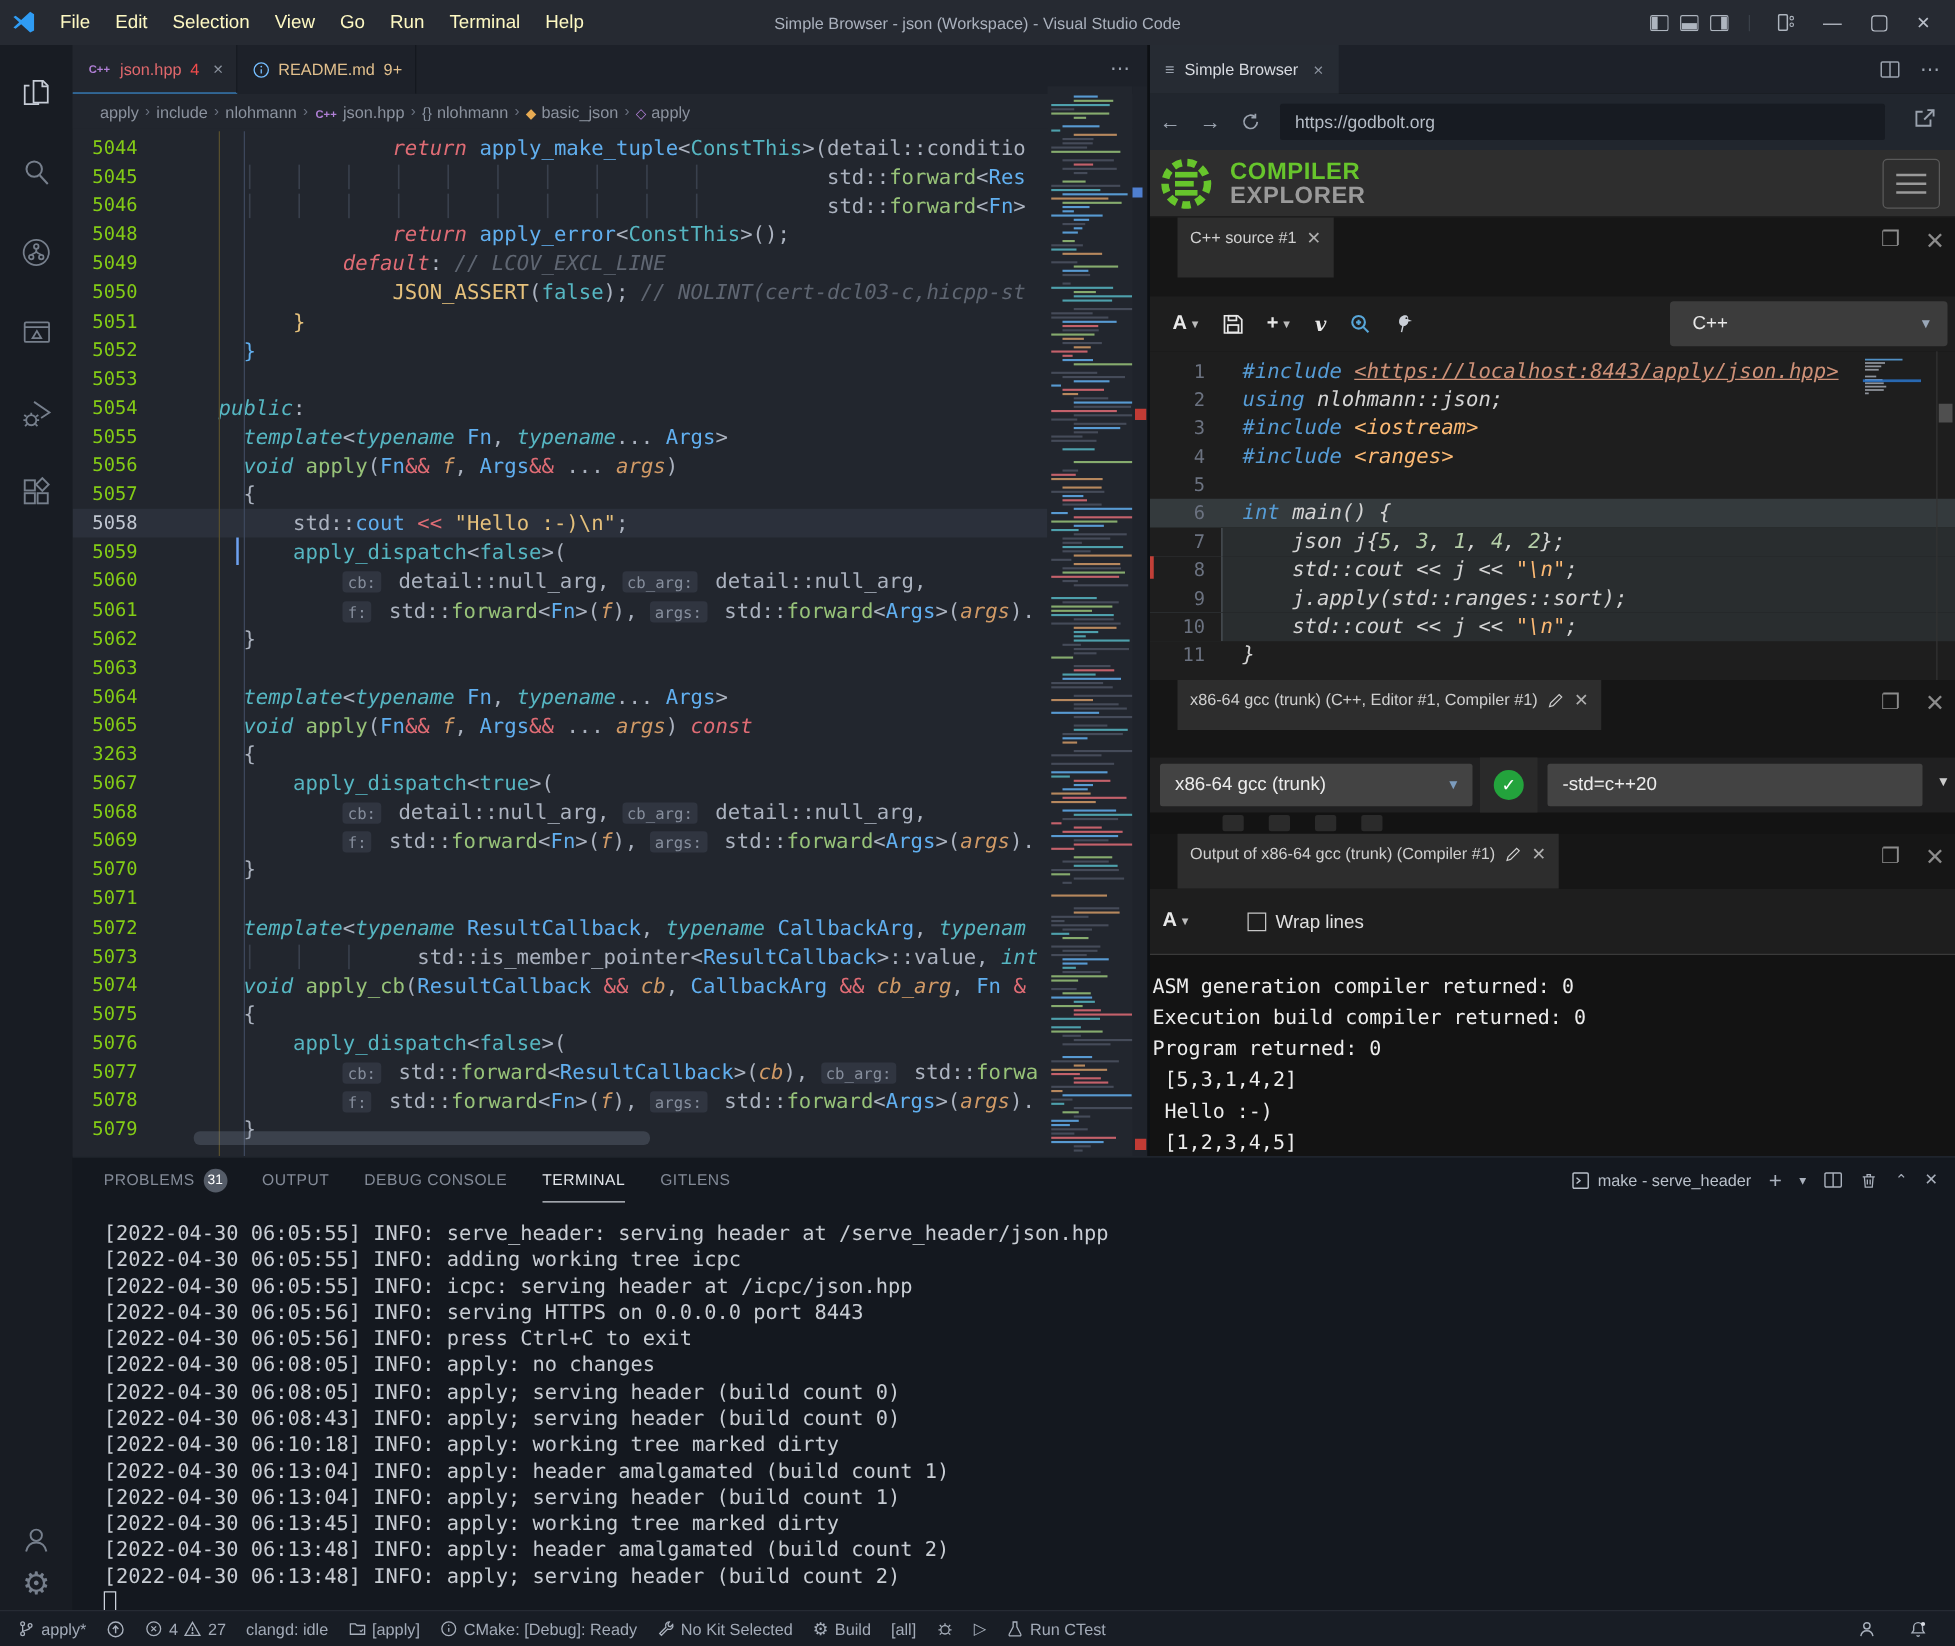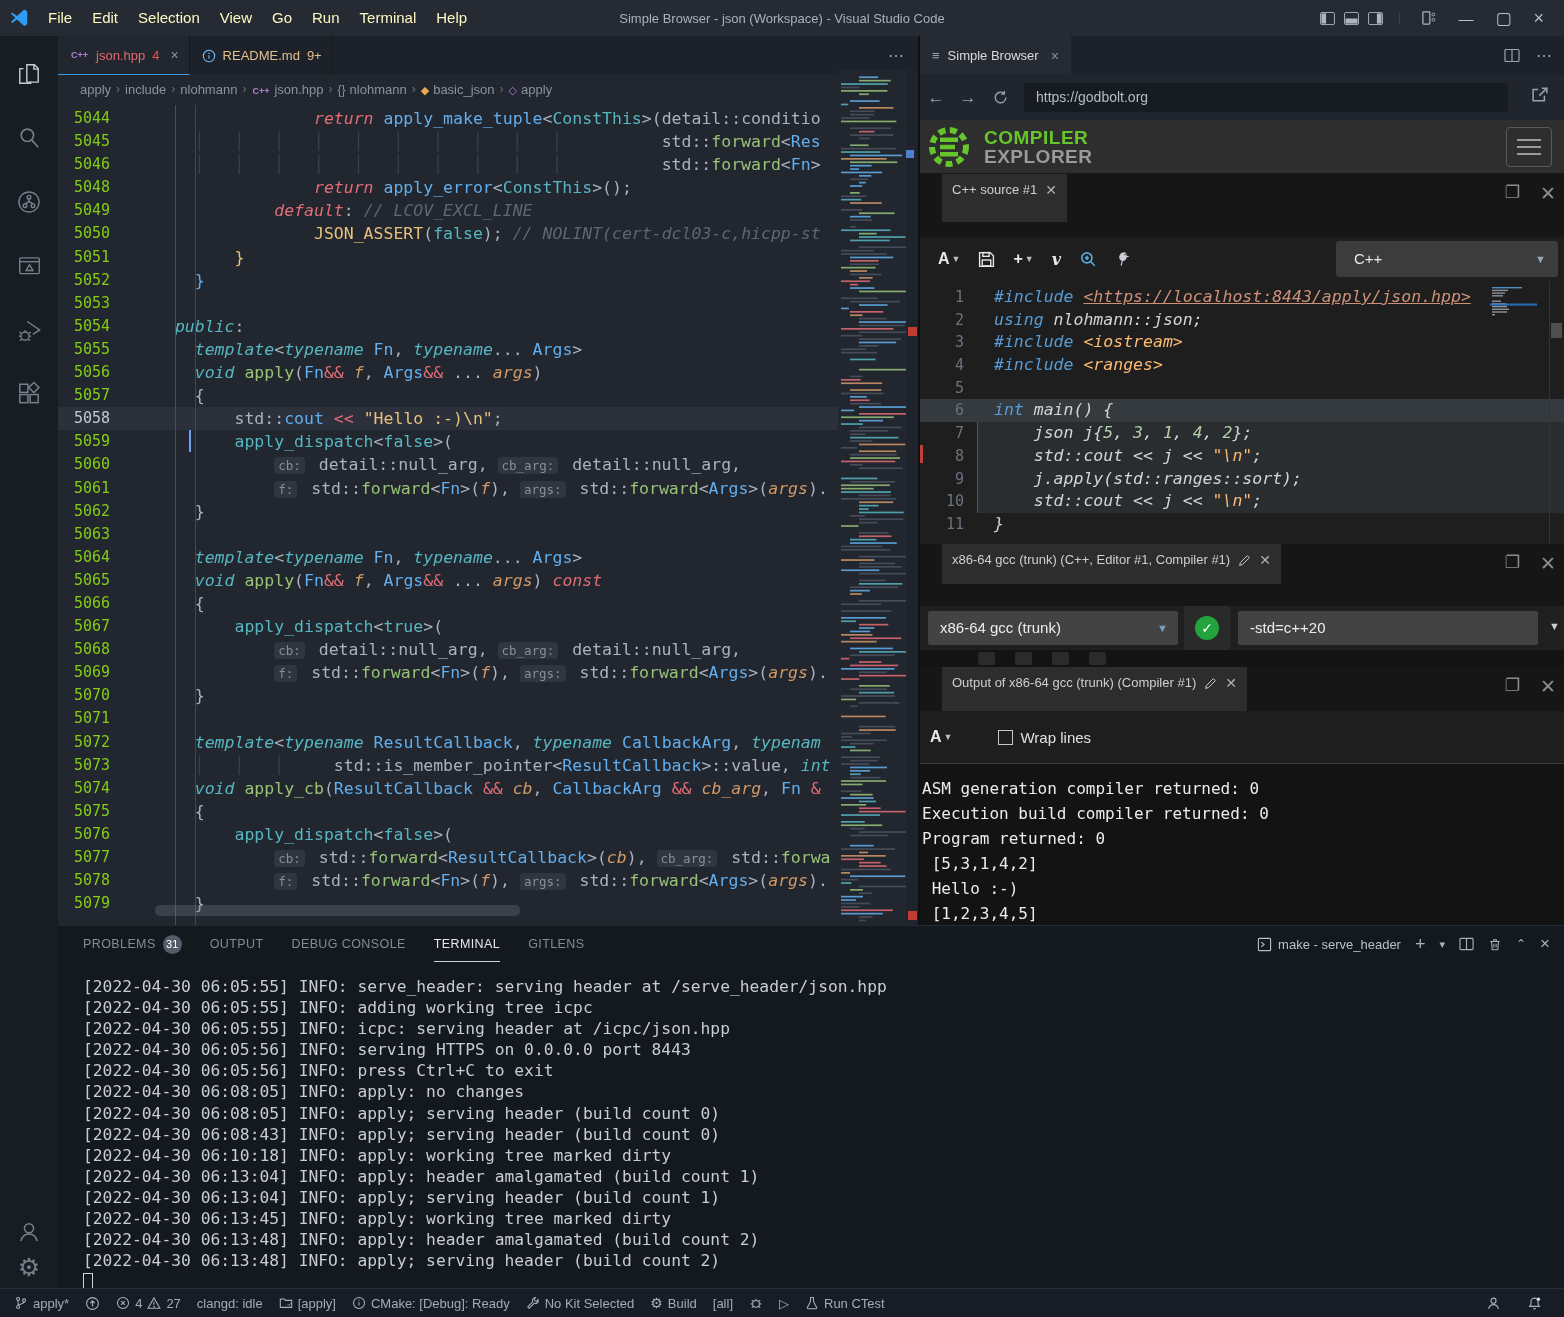--- a/index.html
+++ b/index.html
@@ -316,21 +316,21 @@
       <div class="crow"><span class="gut">5056</span><span class="ctext"><span class="c-d">    </span><span class="c-k1">void</span><span class="c-d"> </span><span class="c-gr">apply</span><span class="c-d">(</span><span class="c-bl">Fn</span><span class="c-op">&amp;&amp;</span><span class="c-d"> </span><span class="c-pm">f</span><span class="c-d">, </span><span class="c-bl">Args</span><span class="c-op">&amp;&amp;</span><span class="c-d"> ... </span><span class="c-pm">args</span><span class="c-d">)</span></span></div>
       <div class="crow"><span class="gut">5057</span><span class="ctext"><span class="c-d">    {</span></span></div>
       <div class="crow active"><span class="gut">5058</span><span class="ctext"><span class="c-d">        std::</span><span class="c-bl">cout</span><span class="c-d"> </span><span class="c-op">&lt;&lt;</span><span class="c-d"> </span><span class="c-st">"Hello :-)\n"</span><span class="c-d">;</span></span></div>
       <div class="crow"><span class="gut">5059</span><span class="ctext"><span class="c-d">        </span><span class="c-tl">apply_dispatch</span><span class="c-d">&lt;</span><span class="c-tl">false</span><span class="c-d">&gt;(</span></span></div>
       <div class="crow"><span class="gut">5060</span><span class="ctext"><span class="c-d">            </span><span class="c-h">cb:</span><span class="c-d"> detail::null_arg, </span><span class="c-h">cb_arg:</span><span class="c-d"> detail::null_arg,</span></span></div>
       <div class="crow"><span class="gut">5061</span><span class="ctext"><span class="c-d">            </span><span class="c-h">f:</span><span class="c-d"> std::</span><span class="c-gr">forward</span><span class="c-d">&lt;</span><span class="c-bl">Fn</span><span class="c-d">&gt;(</span><span class="c-pm">f</span><span class="c-d">), </span><span class="c-h">args:</span><span class="c-d"> std::</span><span class="c-gr">forward</span><span class="c-d">&lt;</span><span class="c-bl">Args</span><span class="c-d">&gt;(</span><span class="c-pm">args</span><span class="c-d">).</span></span></div>
       <div class="crow"><span class="gut">5062</span><span class="ctext"><span class="c-d">    }</span></span></div>
       <div class="crow"><span class="gut">5063</span><span class="ctext"></span></div>
       <div class="crow"><span class="gut">5064</span><span class="ctext"><span class="c-d">    </span><span class="c-k1">template</span><span class="c-d">&lt;</span><span class="c-k1">typename</span><span class="c-d"> </span><span class="c-bl">Fn</span><span class="c-d">, </span><span class="c-k1">typename</span><span class="c-d">... </span><span class="c-bl">Args</span><span class="c-d">&gt;</span></span></div>
       <div class="crow"><span class="gut">5065</span><span class="ctext"><span class="c-d">    </span><span class="c-k1">void</span><span class="c-d"> </span><span class="c-gr">apply</span><span class="c-d">(</span><span class="c-bl">Fn</span><span class="c-op">&amp;&amp;</span><span class="c-d"> </span><span class="c-pm">f</span><span class="c-d">, </span><span class="c-bl">Args</span><span class="c-op">&amp;&amp;</span><span class="c-d"> ... </span><span class="c-pm">args</span><span class="c-d">) </span><span class="c-k2">const</span></span></div>
-      <div class="crow"><span class="gut">5066</span><span class="ctext"><span class="c-d">    {</span></span></div>
+      <div class="crow"><span class="gut">3263</span><span class="ctext"><span class="c-d">    {</span></span></div>
       <div class="crow"><span class="gut">5067</span><span class="ctext"><span class="c-d">        </span><span class="c-tl">apply_dispatch</span><span class="c-d">&lt;</span><span class="c-tl">true</span><span class="c-d">&gt;(</span></span></div>
       <div class="crow"><span class="gut">5068</span><span class="ctext"><span class="c-d">            </span><span class="c-h">cb:</span><span class="c-d"> detail::null_arg, </span><span class="c-h">cb_arg:</span><span class="c-d"> detail::null_arg,</span></span></div>
       <div class="crow"><span class="gut">5069</span><span class="ctext"><span class="c-d">            </span><span class="c-h">f:</span><span class="c-d"> std::</span><span class="c-gr">forward</span><span class="c-d">&lt;</span><span class="c-bl">Fn</span><span class="c-d">&gt;(</span><span class="c-pm">f</span><span class="c-d">), </span><span class="c-h">args:</span><span class="c-d"> std::</span><span class="c-gr">forward</span><span class="c-d">&lt;</span><span class="c-bl">Args</span><span class="c-d">&gt;(</span><span class="c-pm">args</span><span class="c-d">).</span></span></div>
       <div class="crow"><span class="gut">5070</span><span class="ctext"><span class="c-d">    }</span></span></div>
       <div class="crow"><span class="gut">5071</span><span class="ctext"></span></div>
       <div class="crow"><span class="gut">5072</span><span class="ctext"><span class="c-d">    </span><span class="c-k1">template</span><span class="c-d">&lt;</span><span class="c-k1">typename</span><span class="c-d"> </span><span class="c-bl">ResultCallback</span><span class="c-d">, </span><span class="c-k1">typename</span><span class="c-d"> </span><span class="c-bl">CallbackArg</span><span class="c-d">, </span><span class="c-k1">typenam</span></span></div>
       <div class="crow"><span class="gut">5073</span><span class="ctext"><span class="c-g">    │   │   │   </span><span class="c-d">  std::is_member_pointer&lt;</span><span class="c-bl">ResultCallback</span><span class="c-d">&gt;::value, </span><span class="c-k1">int</span></span></div>
       <div class="crow"><span class="gut">5074</span><span class="ctext"><span class="c-d">    </span><span class="c-k1">void</span><span class="c-d"> </span><span class="c-gr">apply_cb</span><span class="c-d">(</span><span class="c-bl">ResultCallback</span><span class="c-d"> </span><span class="c-op">&amp;&amp;</span><span class="c-d"> </span><span class="c-pm">cb</span><span class="c-d">, </span><span class="c-bl">CallbackArg</span><span class="c-d"> </span><span class="c-op">&amp;&amp;</span><span class="c-d"> </span><span class="c-pm">cb_arg</span><span class="c-d">, </span><span class="c-bl">Fn</span><span class="c-d"> </span><span class="c-op">&amp;</span></span></div>
       <div class="crow"><span class="gut">5075</span><span class="ctext"><span class="c-d">    {</span></span></div>
       <div class="crow"><span class="gut">5076</span><span class="ctext"><span class="c-d">        </span><span class="c-tl">apply_dispatch</span><span class="c-d">&lt;</span><span class="c-tl">false</span><span class="c-d">&gt;(</span></span></div>

